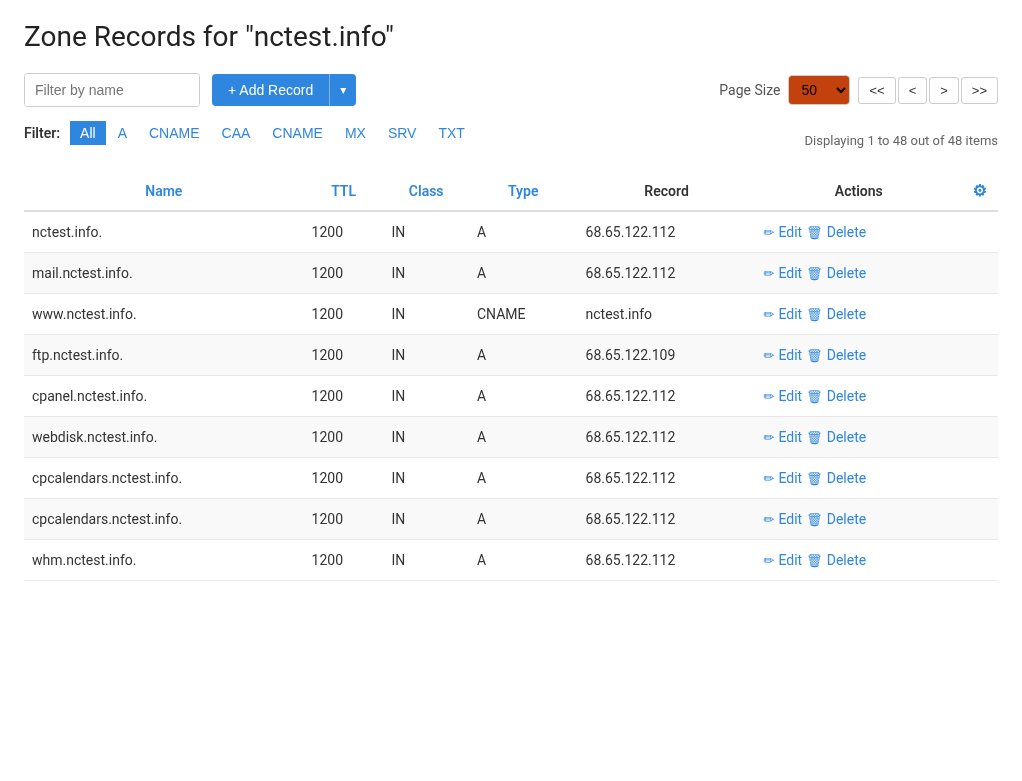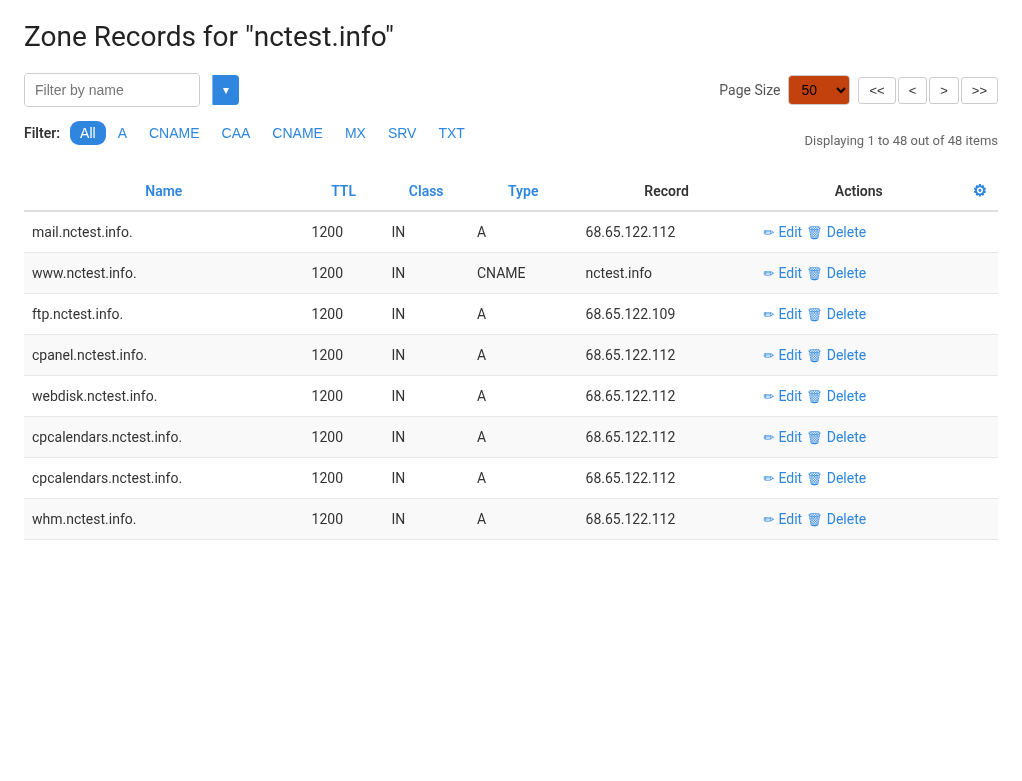--- a/index.html
+++ b/index.html
@@ -130,21 +130,21 @@
       border: none;
       padding: 4px 10px;
       cursor: pointer;
       font-size: 14px;
       color: #2e86de;
       border-radius: 3px;
     }
     .filter-btn.active {
       background: #2e86de;
       color: #fff;
-      border-radius: 9px;
+      border-radius: 0;
     }
     .display-info {
       text-align: right;
       color: #666;
       font-size: 13px;
       margin-bottom: 4px;
     }
     table {
       width: 100%;
       border-collapse: collapse;
@@ -198,20 +198,21 @@
 <div class="toolbar">
 
   <div class="search-wrapper">
     <input type="text" placeholder="Filter by name" style="">
     <button>
       <span>🔍</span>
     </button>
   </div>
 
   <div class="add-record-btn-group">
+    <button class="add-record-btn">+ Add Record</button>
     <button class="add-record-dropdown">▾</button>
   </div>
 
   <div class="page-size-area">
     <span class="page-size-label">Page Size</span>
     <div class="page-size-select-wrapper">
       <select>
         <option>10</option>
         <option>20</option>
         <option selected="">50</option>
@@ -253,20 +254,29 @@
       <th>Class</th>
       <th>Type</th>
       <th class="record-col">Record</th>
       <th class="actions-col">Actions</th>
       <th class="gear-col">
         <span class="gear-icon">⚙</span>
       </th>
     </tr>
   </thead>
   <tbody id="table-body">
+  <tr>
+        <td>nctest.info.</td>
+        <td>1200</td>
+        <td>IN</td>
+        <td>A</td>
+        <td>68.65.122.112</td>
+        <td><a class="action-link"><span class="edit-icon"></span>Edit</a><a class="action-link"><span class="delete-icon"></span>Delete</a></td>
+        <td></td>
+      </tr>
       <tr>
         <td>mail.nctest.info.</td>
         <td>1200</td>
         <td>IN</td>
         <td>A</td>
         <td>68.65.122.112</td>
         <td><a class="action-link"><span class="edit-icon"></span>Edit</a><a class="action-link"><span class="delete-icon"></span>Delete</a></td>
         <td></td>
       </tr>
       <tr>

